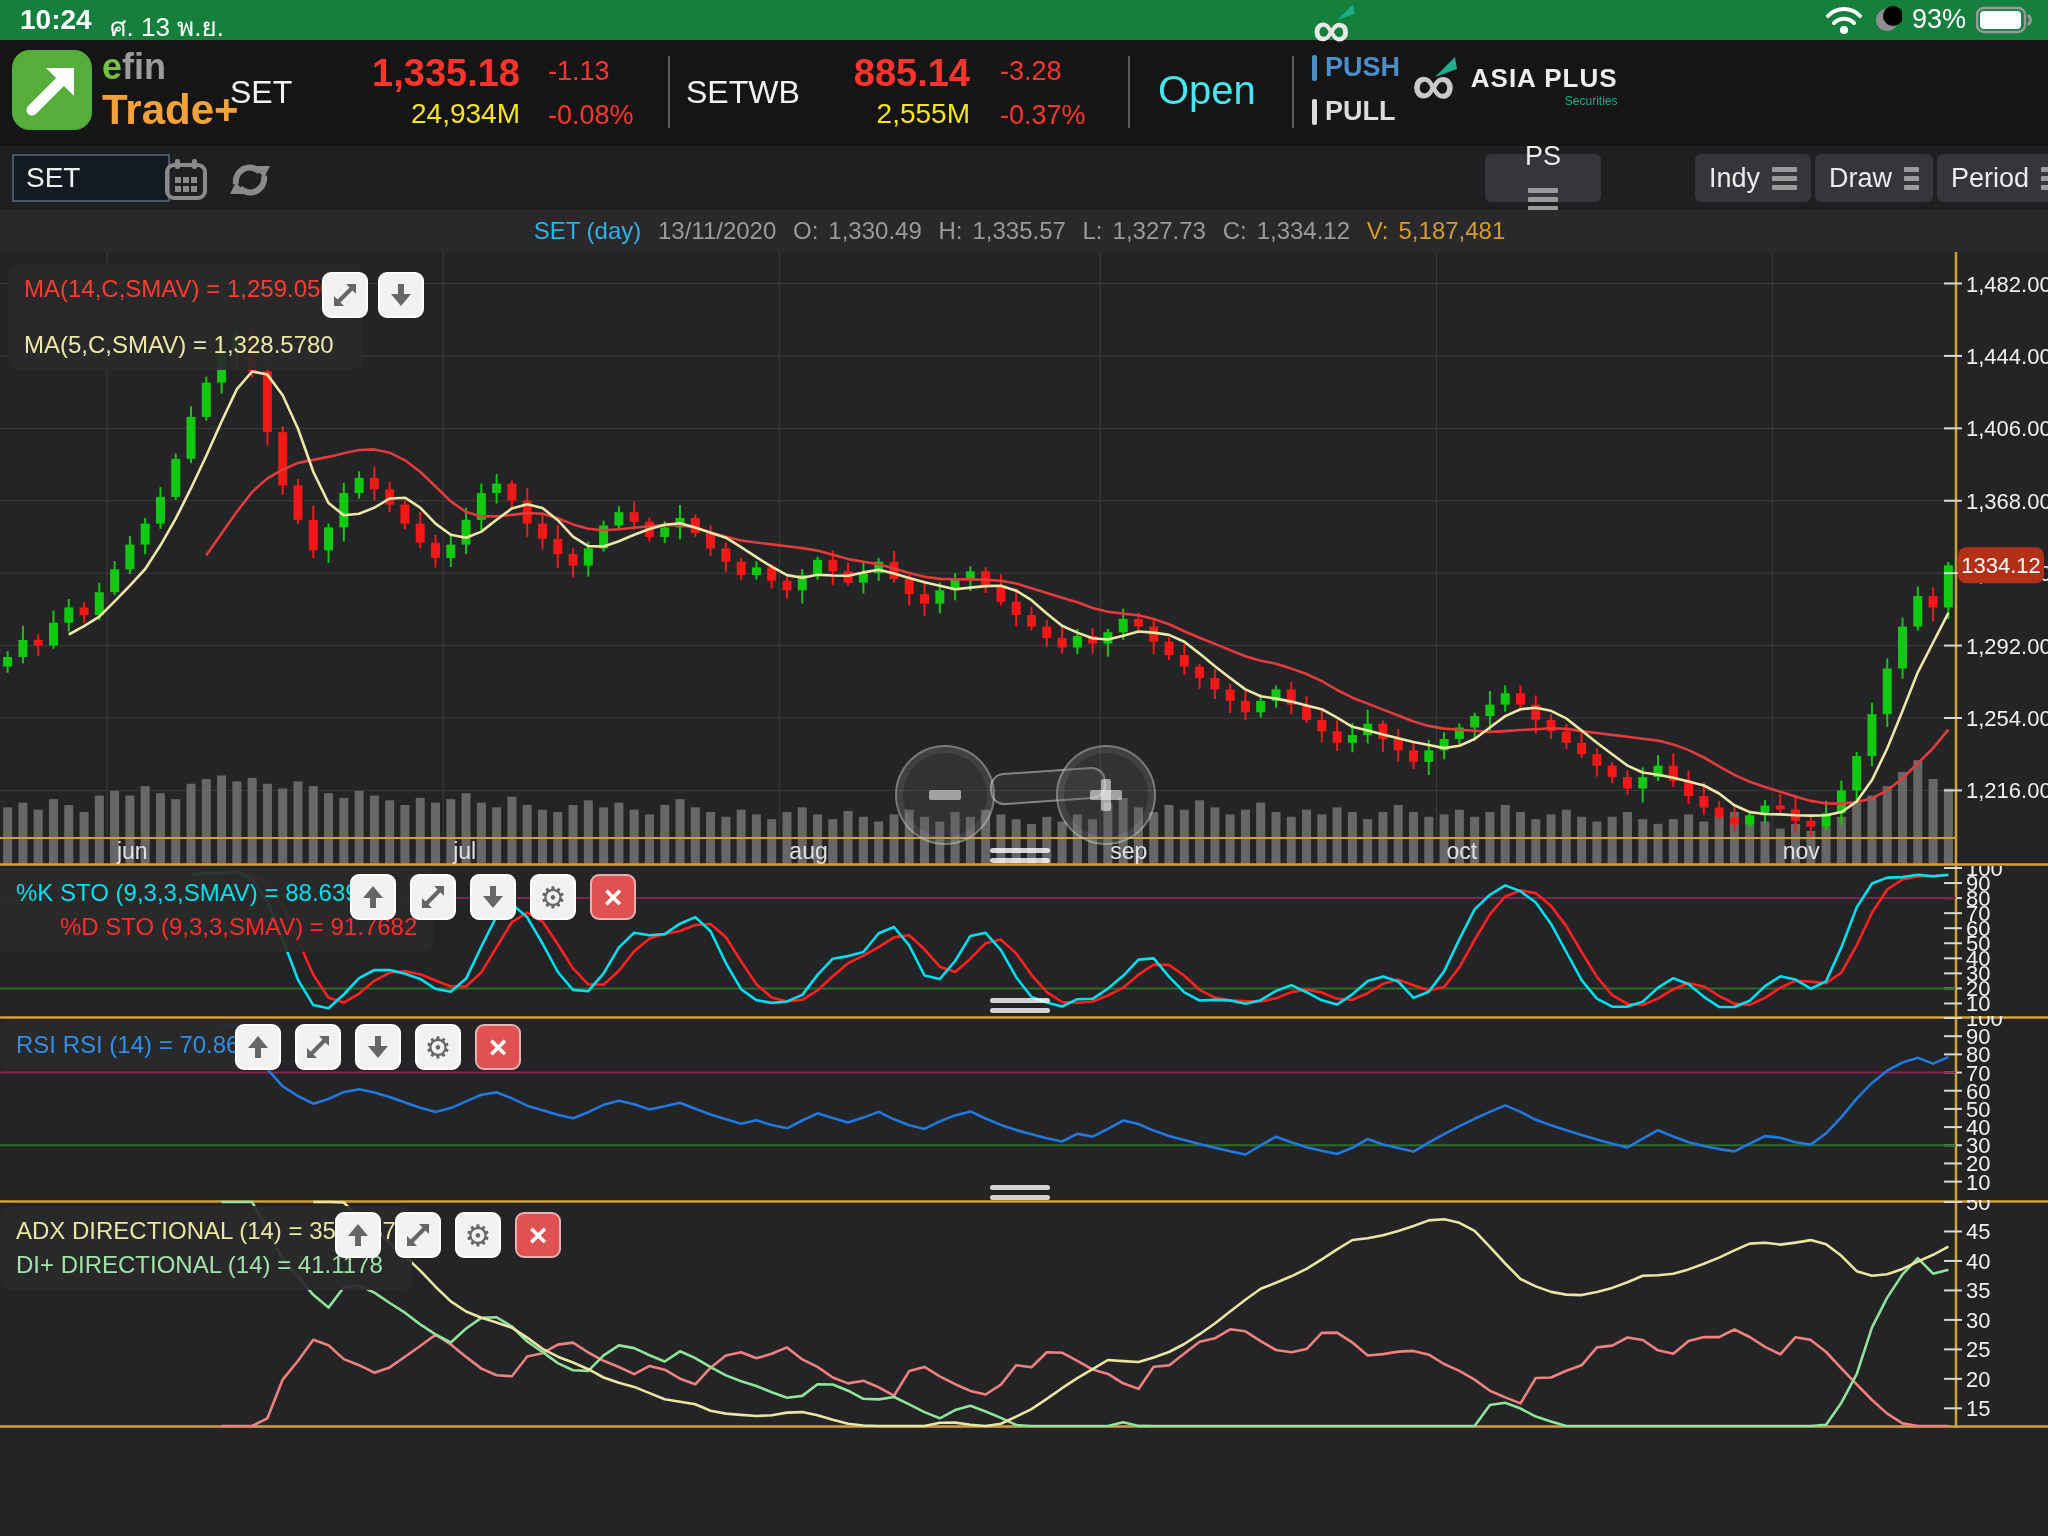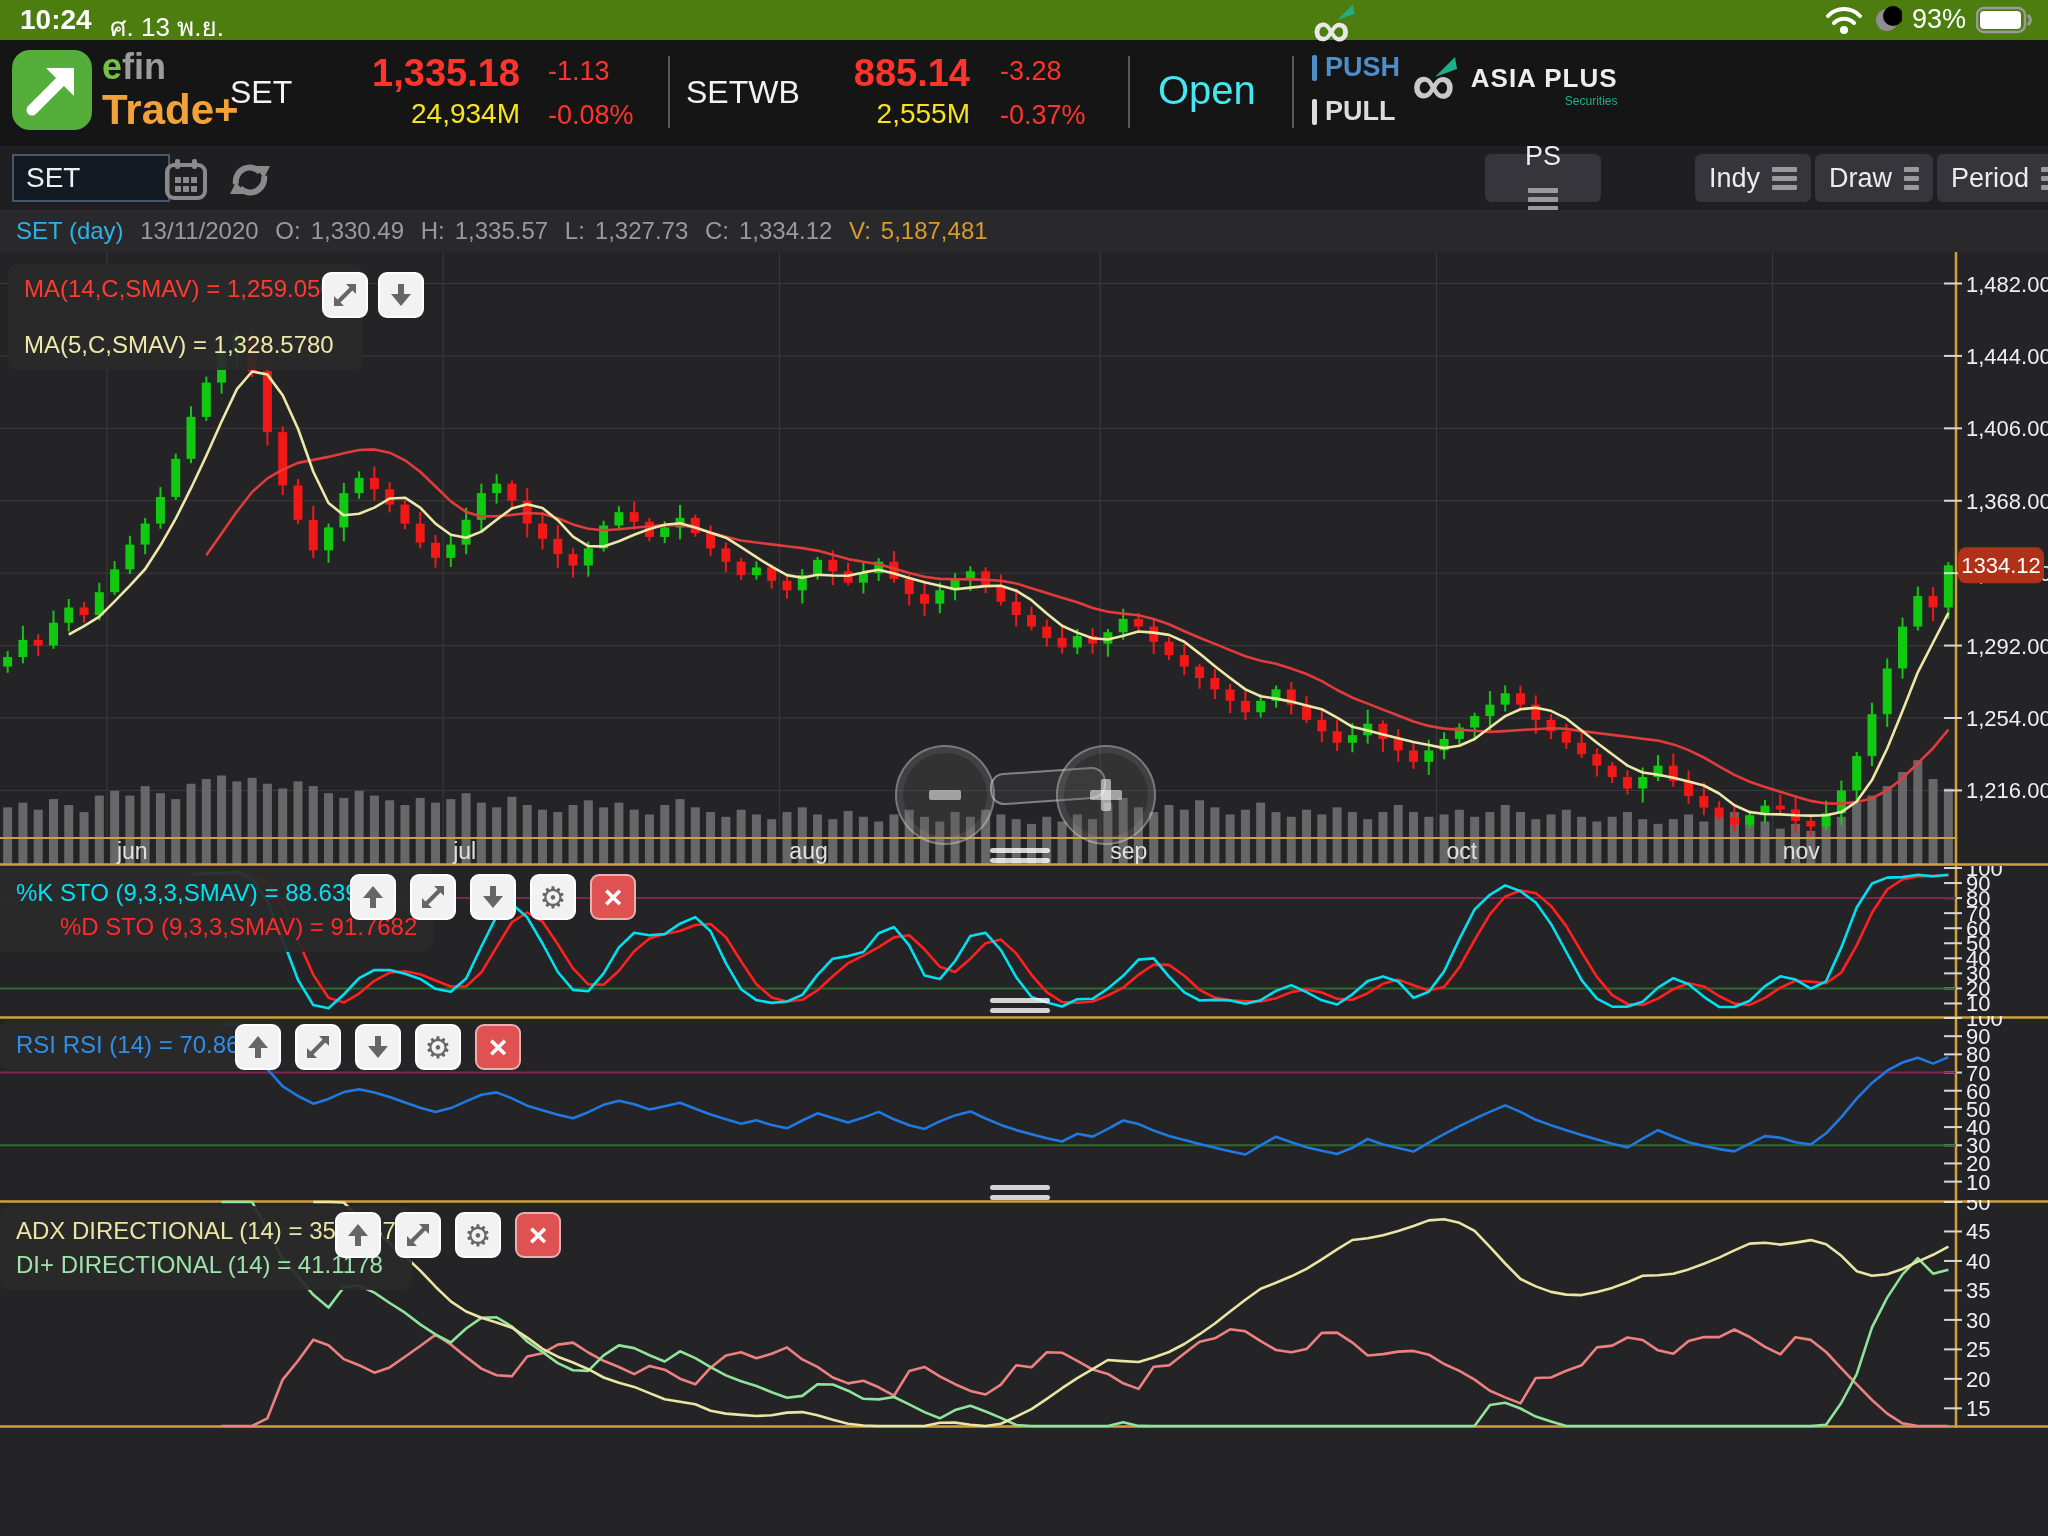--- a/index.html
+++ b/index.html
@@ -1,20 +1,20 @@
 <!DOCTYPE html>
 <html><head>
 <meta charset="utf-8">
 <style>
   html,body{margin:0;padding:0;background:#000;}
   #screen{position:relative;width:2048px;height:1536px;background:#242426;overflow:hidden;
     font-family:"Liberation Sans","DejaVu Sans",sans-serif;color:#e8e8e8;}
   .abs{position:absolute;}
   
-  #status-bar{left:0;top:0;width:2048px;height:40px;background:#4d7c0f;}
+  #status-bar{left:0;top:0;width:2048px;height:40px;background:#15803d;}
   .sb-time{left:20px;top:4px;font-size:28px;font-weight:bold;color:#fff;}
   .sb-date{left:110px;top:6px;font-size:26px;color:#fff;}
   .sb-right{right:14px;top:4px;display:flex;align-items:center;gap:10px;}
   .sb-batt-txt{font-size:27px;color:#fff;}
   
   #header{left:0;top:40px;width:2048px;height:106px;background:#151515;}
   .logo-box{left:12px;top:10px;width:80px;height:80px;background:#55ad3a;border-radius:18px;}
   .logo-t1{left:102px;top:6px;font-size:36px;font-weight:bold;color:#9b9b9b;}
   .logo-t1 .e{color:#76c043;}
   .logo-t2{left:102px;top:46px;font-size:42px;font-weight:bold;color:#f2a23a;}
@@ -193,21 +193,21 @@
       <span>Period</span>
       <span class="burger">
           <div></div>
           <div></div>
           <div></div>
         </span>
     </div>
   </div>
 
   <div id="info-bar" class="abs">
-    <div style="padding:7px 15px 0 16px;">
+    <div style="padding:7px 15px 0 16px;text-align:center;">
       <span class="c-cyan">SET (day)</span>
       <span class="c-gray">13/11/2020</span>
       <span class="c-gray">O:</span><span class="c-gray">1,330.49</span>
       <span class="c-gray">H:</span><span class="c-gray">1,335.57</span>
       <span class="c-gray">L:</span><span class="c-gray">1,327.73</span>
       <span class="c-gray">C:</span><span class="c-gray">1,334.12</span>
       <span class="c-orange">V:</span><span class="c-orange">5,187,481</span>
     </div>
   </div>
 

